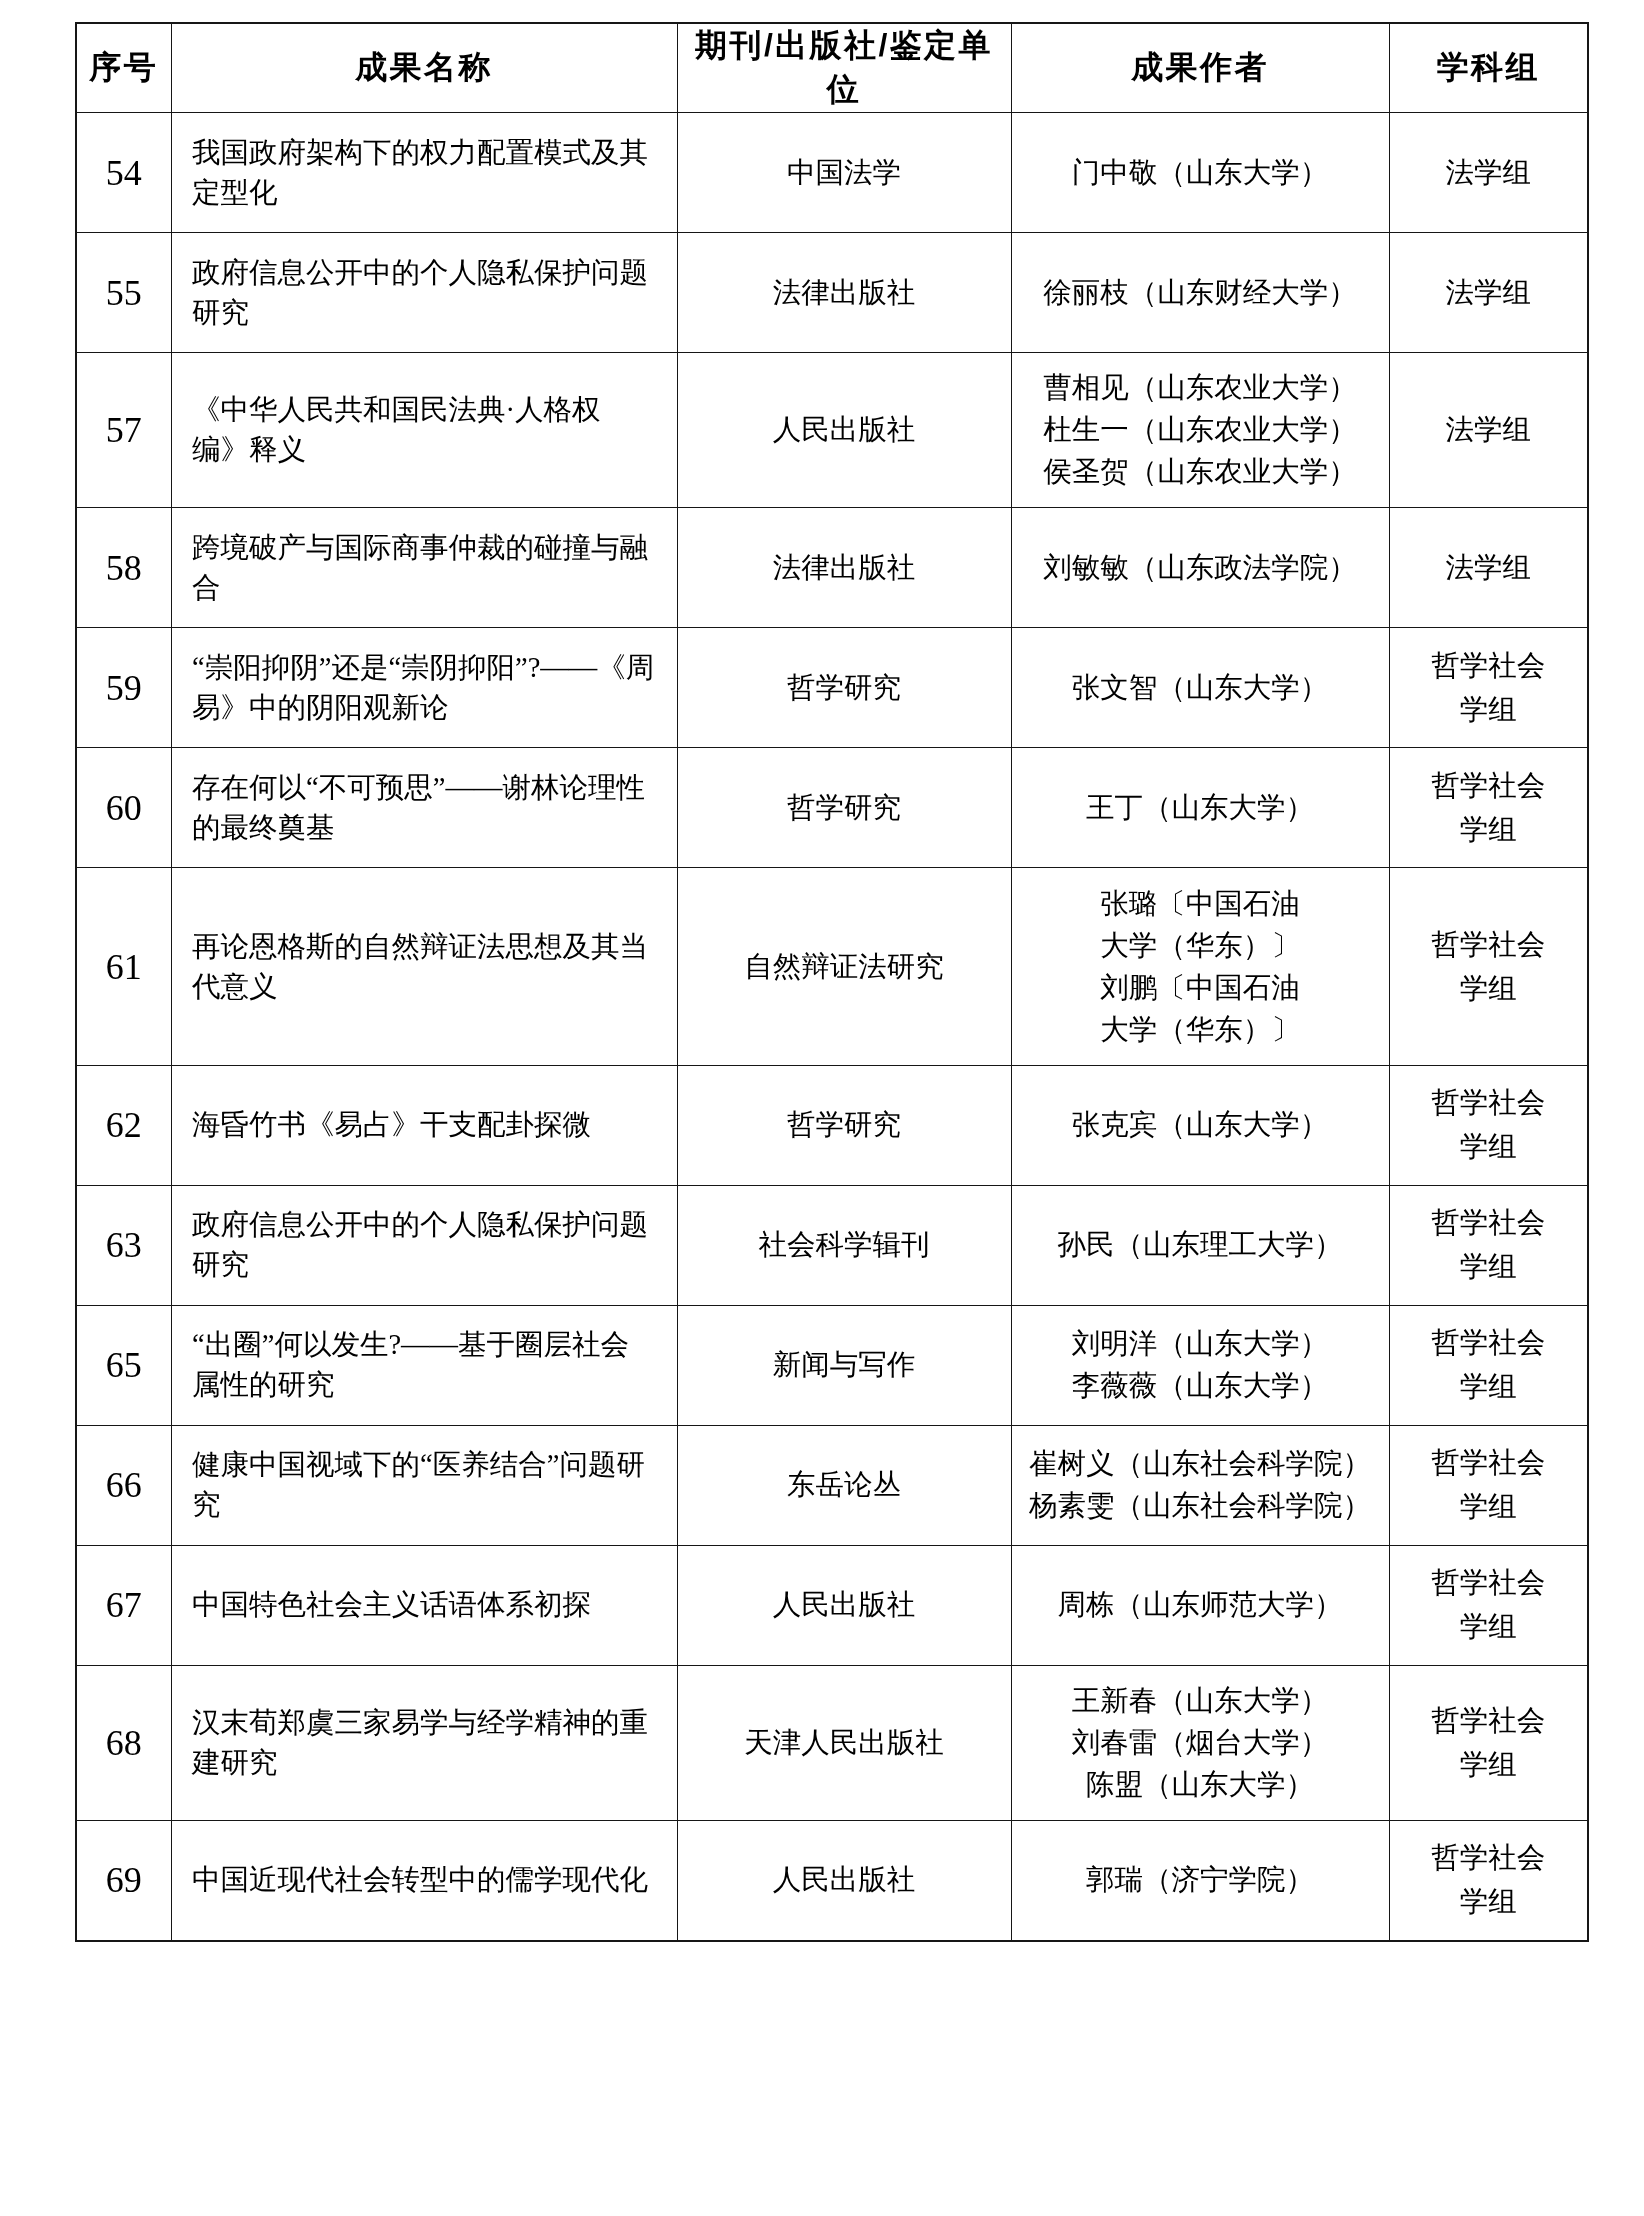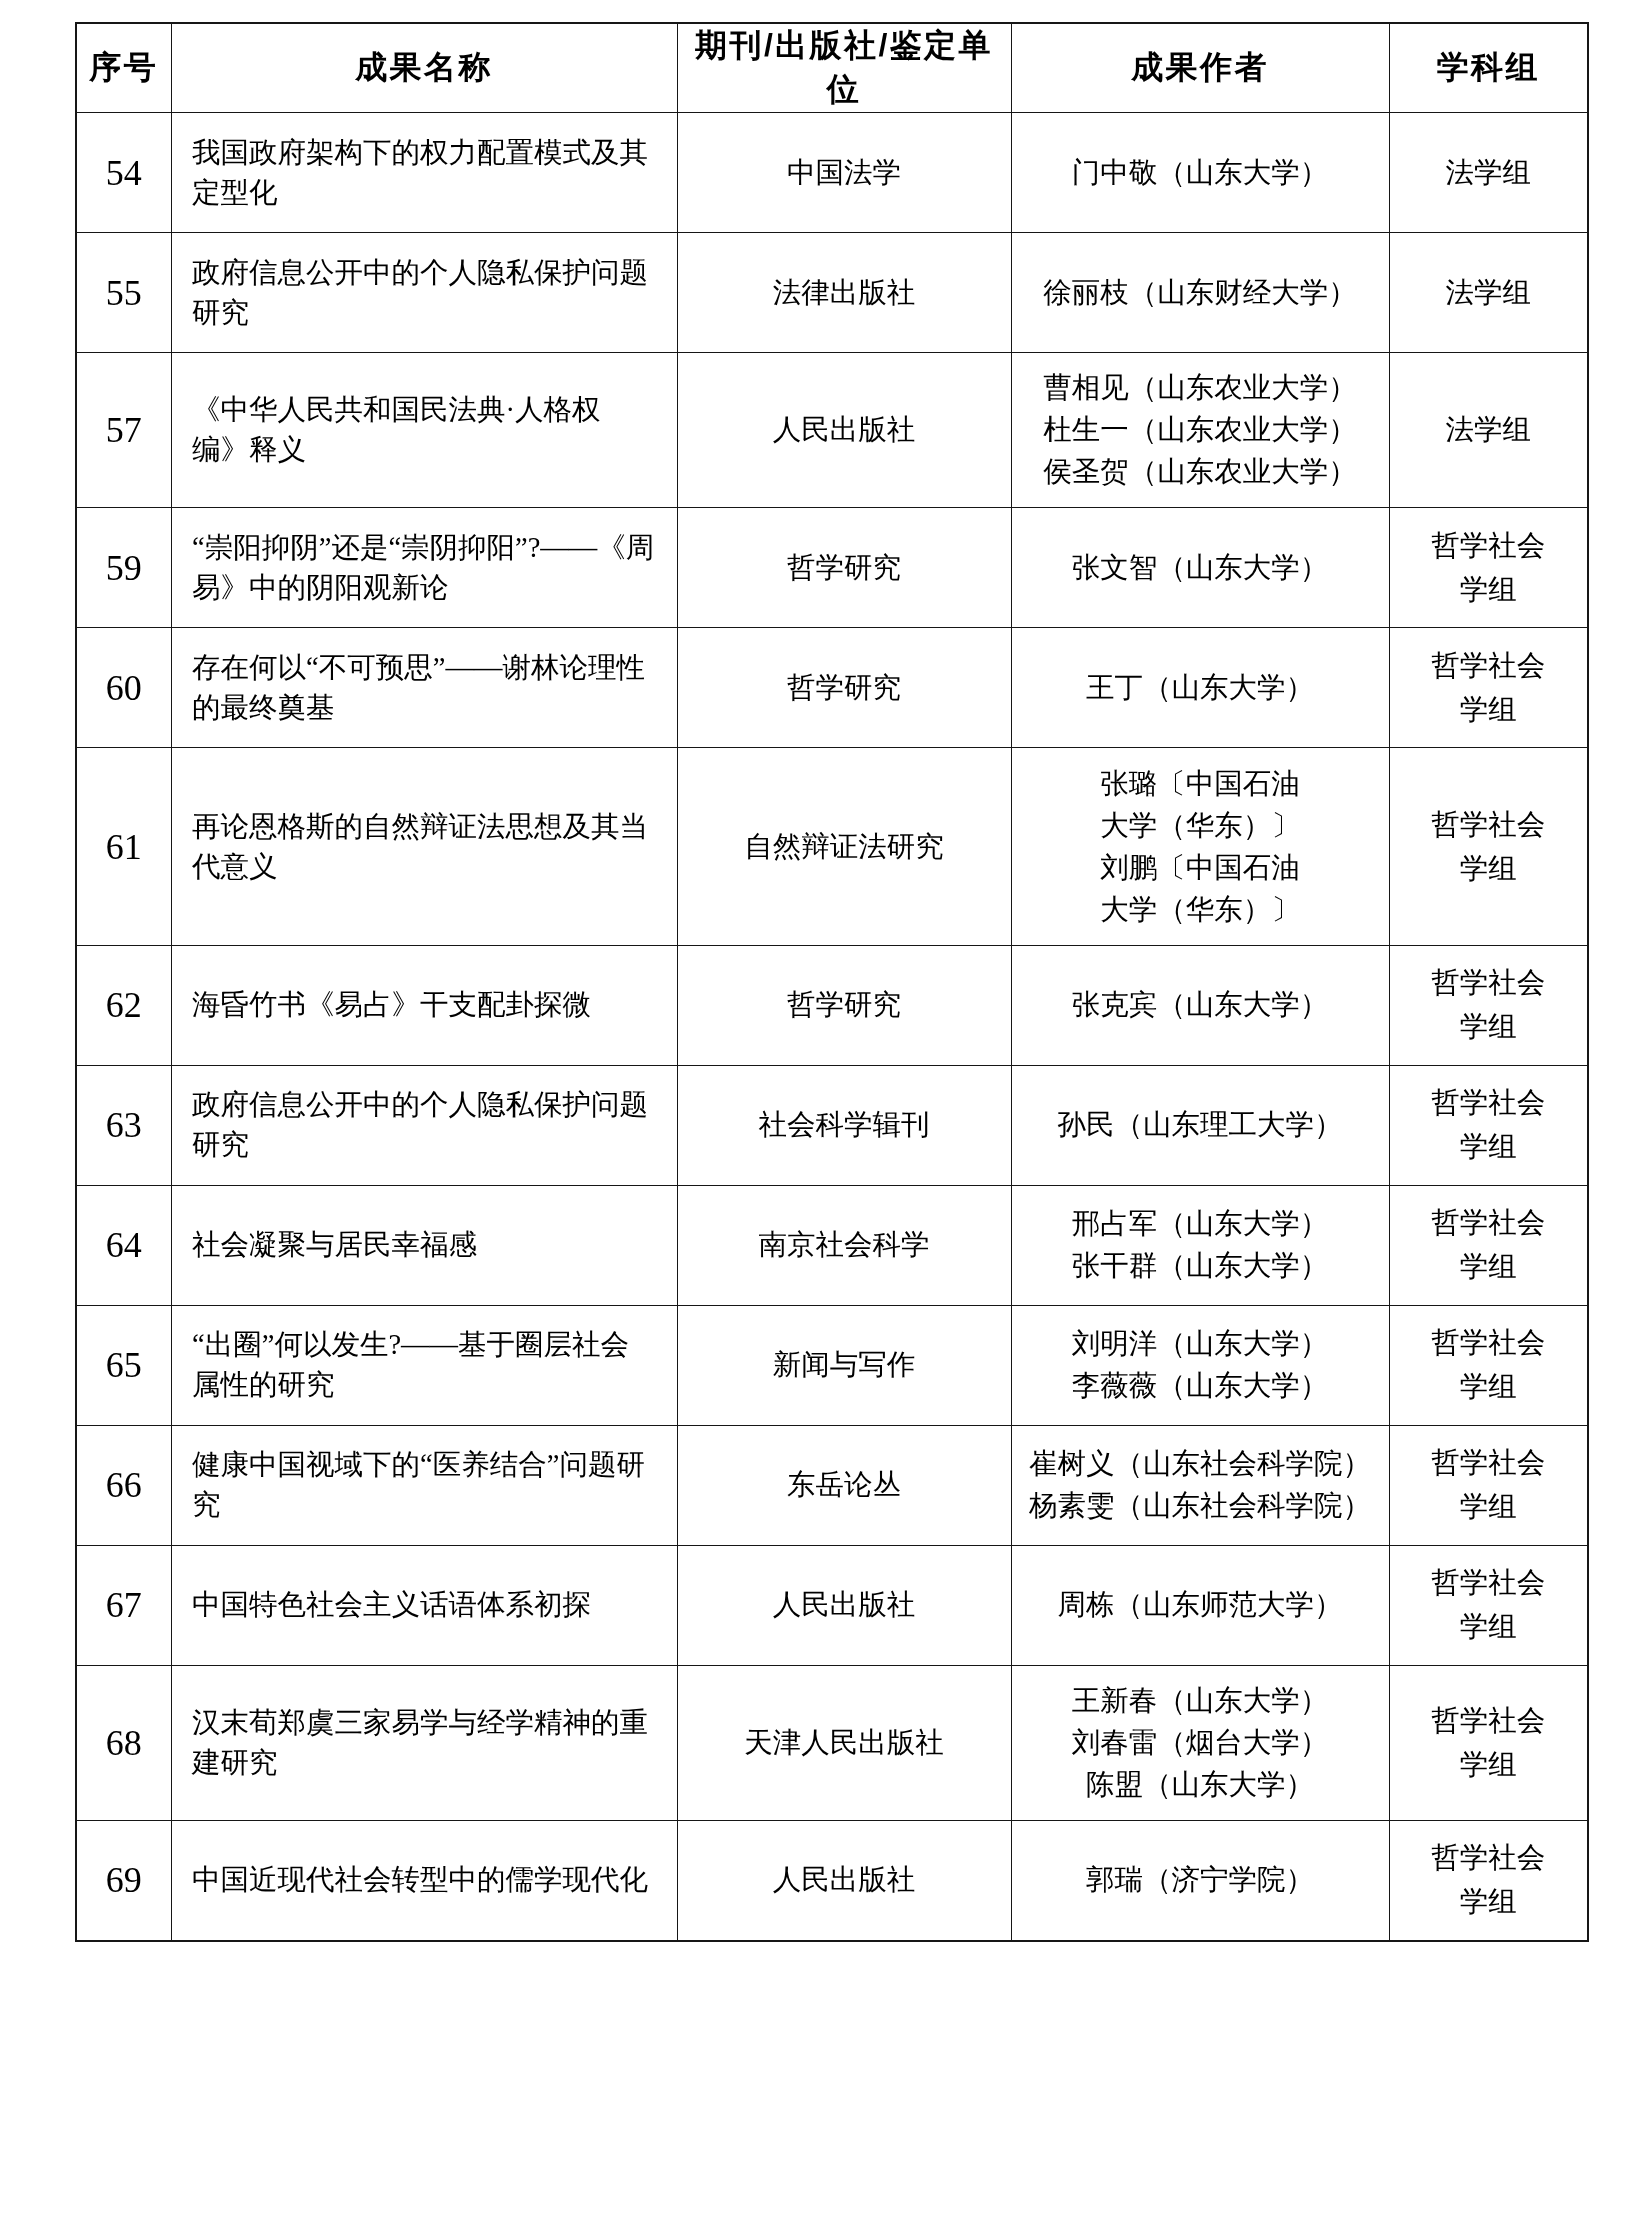--- a/index.html
+++ b/index.html
@@ -124,20 +124,31 @@
           <td class="col-authors">
             <div class="author-line">曹相见（山东农业大学）</div>
             <div class="author-line">杜生一（山东农业大学）</div>
             <div class="author-line">侯圣贺（山东农业大学）</div>
           </td>
           <td class="col-group">
             <div class="group-line">法学组</div>
           </td>
         </tr>
         <tr>
+          <td class="col-no">58</td>
+          <td class="col-title">跨境破产与国际商事仲裁的碰撞与融合</td>
+          <td class="col-venue">法律出版社</td>
+          <td class="col-authors">
+            <div class="author-line">刘敏敏（山东政法学院）</div>
+          </td>
+          <td class="col-group">
+            <div class="group-line">法学组</div>
+          </td>
+        </tr>
+        <tr>
           <td class="col-no">59</td>
           <td class="col-title">“崇阳抑阴”还是“崇阴抑阳”?——《周易》中的阴阳观新论</td>
           <td class="col-venue">哲学研究</td>
           <td class="col-authors">
             <div class="author-line">张文智（山东大学）</div>
           </td>
           <td class="col-group">
             <div class="group-line">哲学社会</div>
             <div class="group-line">学组</div>
           </td>
@@ -180,33 +191,20 @@
             <div class="group-line">哲学社会</div>
             <div class="group-line">学组</div>
           </td>
         </tr>
         <tr>
           <td class="col-no">63</td>
           <td class="col-title">政府信息公开中的个人隐私保护问题研究</td>
           <td class="col-venue">社会科学辑刊</td>
           <td class="col-authors">
             <div class="author-line">孙民（山东理工大学）</div>
-          </td>
-          <td class="col-group">
-            <div class="group-line">哲学社会</div>
-            <div class="group-line">学组</div>
-          </td>
-        </tr>
-        <tr>
-          <td class="col-no">64</td>
-          <td class="col-title">社会凝聚与居民幸福感</td>
-          <td class="col-venue">南京社会科学</td>
-          <td class="col-authors">
-            <div class="author-line">邢占军（山东大学）</div>
-            <div class="author-line">张干群（山东大学）</div>
           </td>
           <td class="col-group">
             <div class="group-line">哲学社会</div>
             <div class="group-line">学组</div>
           </td>
         </tr>
         <tr>
           <td class="col-no">65</td>
           <td class="col-title">“出圈”何以发生?——基于圈层社会属性的研究</td>
           <td class="col-venue">新闻与写作</td>

